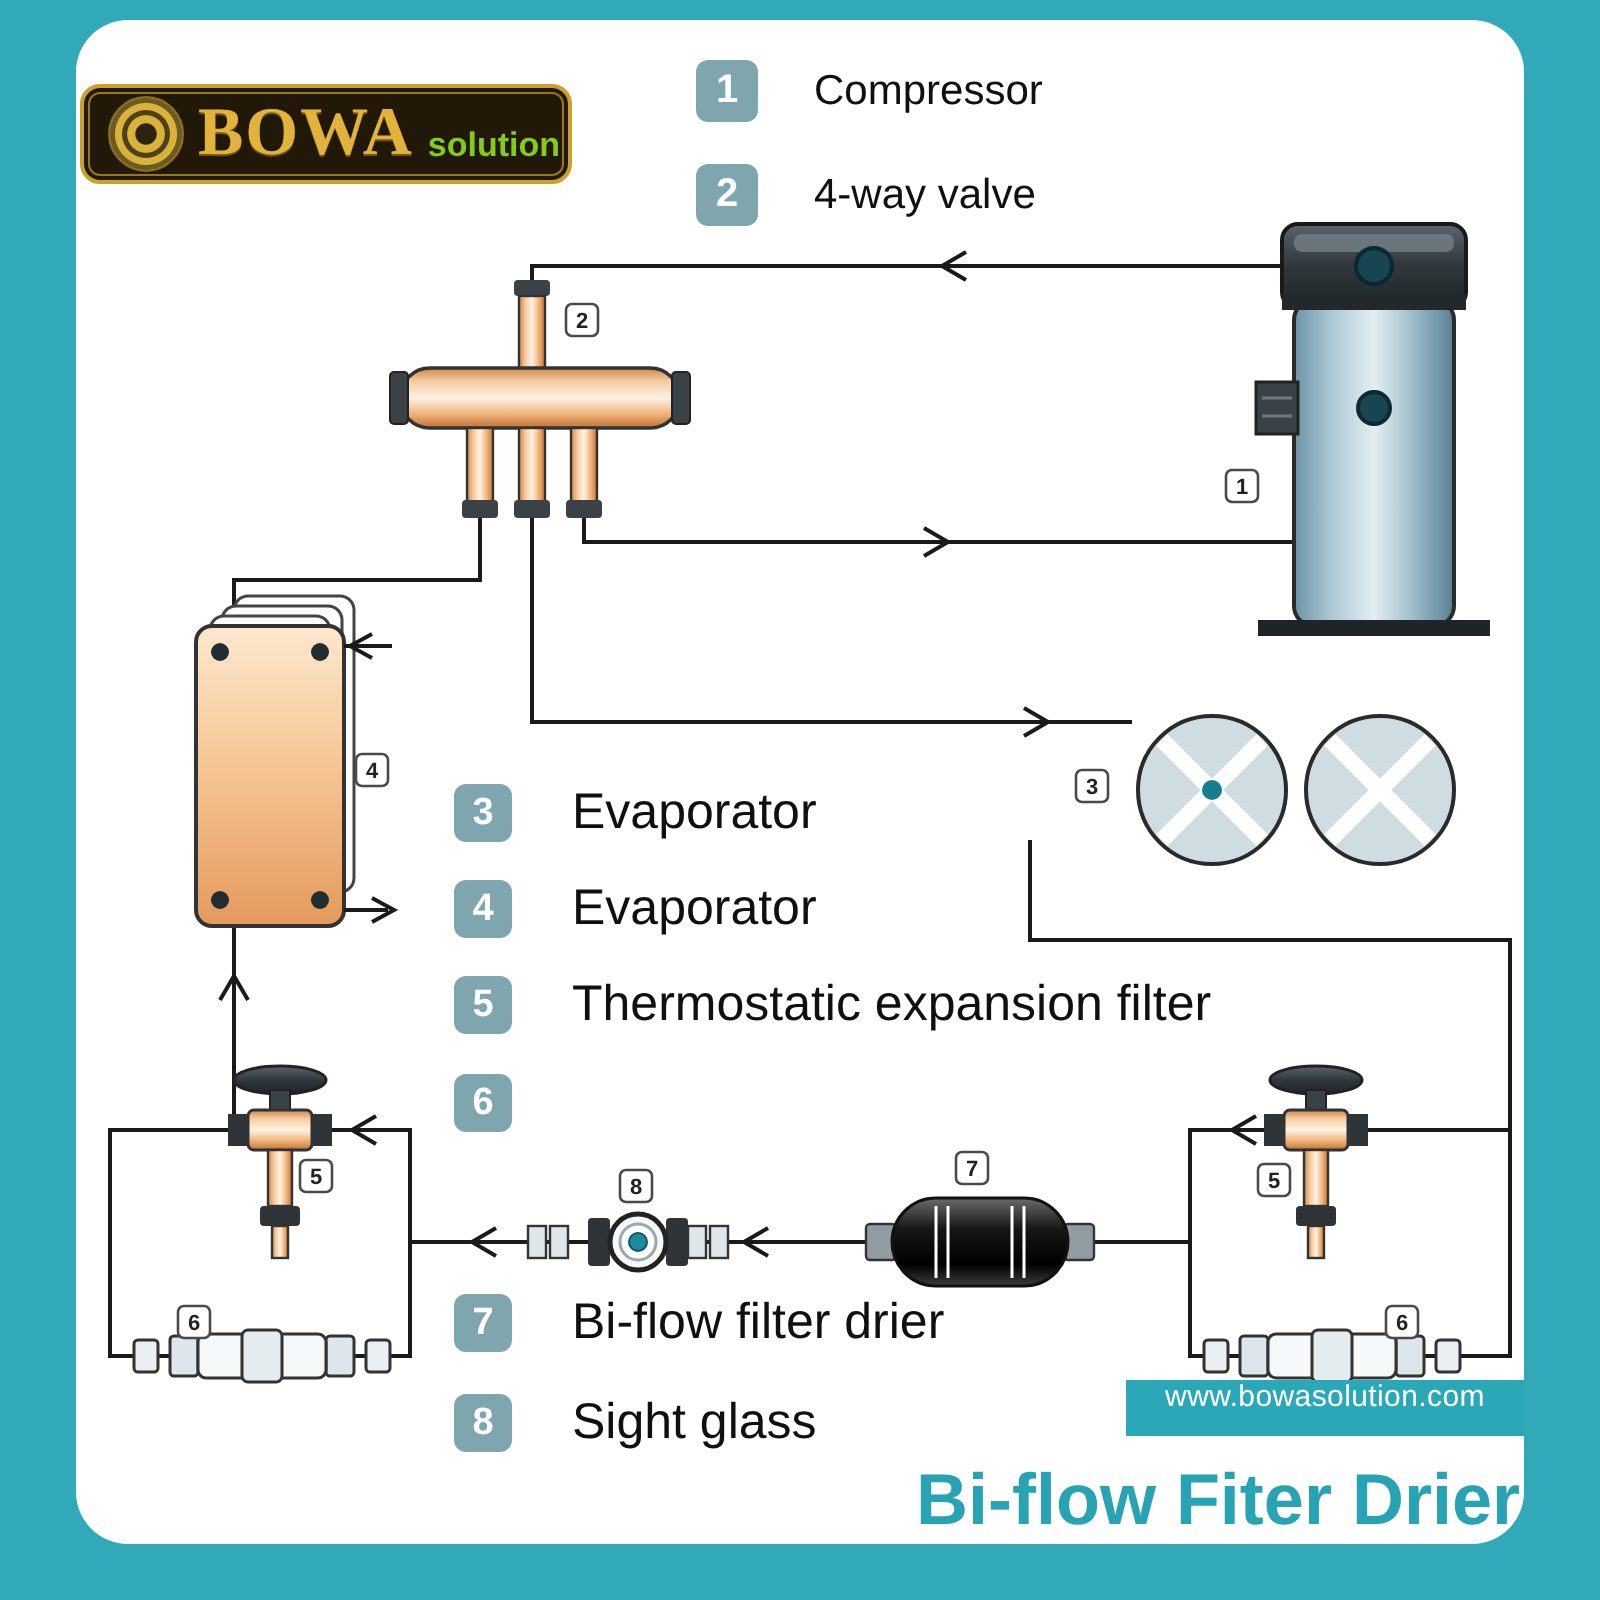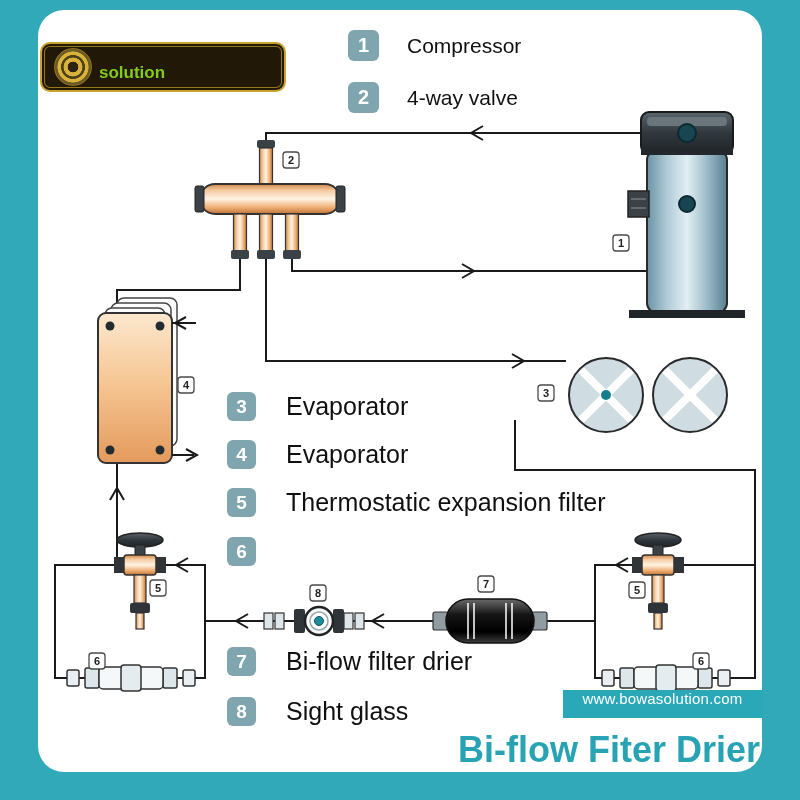--- a/index.html
+++ b/index.html
@@ -230,20 +230,21 @@
       <rect class="tag-box" x="478" y="576" width="16" height="16" rx="3"></rect>
       <text class="tag-num" x="486" y="588">7</text>
 
       <rect class="tag-box" x="310" y="585" width="16" height="16" rx="3"></rect>
       <text class="tag-num" x="318" y="597">8</text>
     </g>
   </svg>
 
   <div class="logo">
     <div class="emblem"></div>
+    <span class="logo-text">BOWA</span>
     <span class="logo-suffix">solution</span>
   </div>
 
   <div class="legend-row" style="left:348px;top:30px;">
     <span class="badge lg">1</span>
     <span class="legend-label lg">Compressor</span>
   </div>
   <div class="legend-row" style="left:348px;top:82px;">
     <span class="badge lg">2</span>
     <span class="legend-label lg">4-way valve</span>

